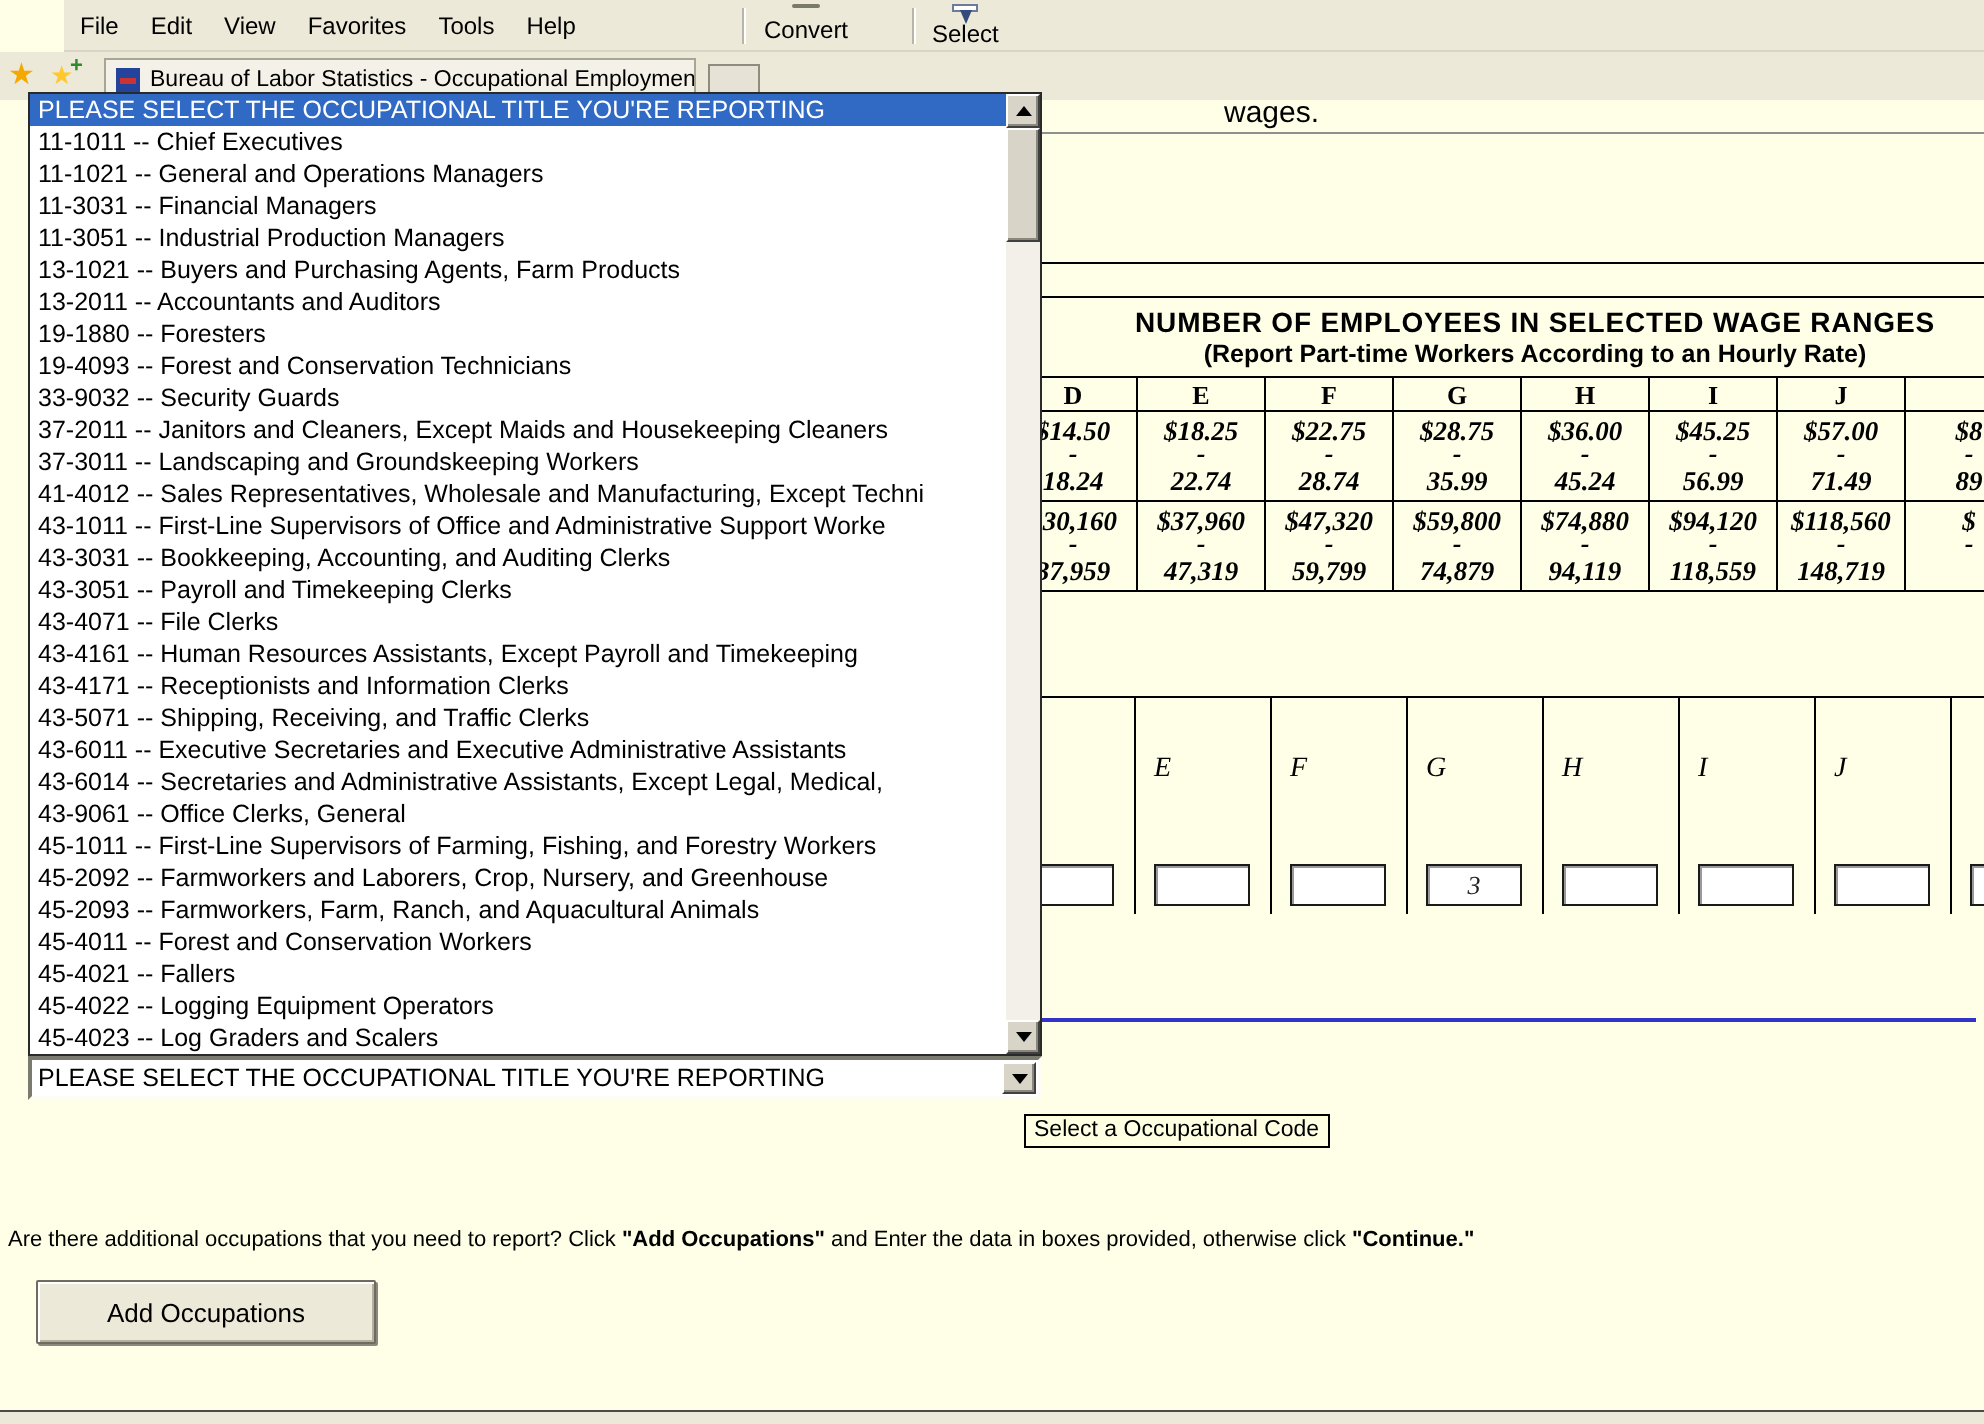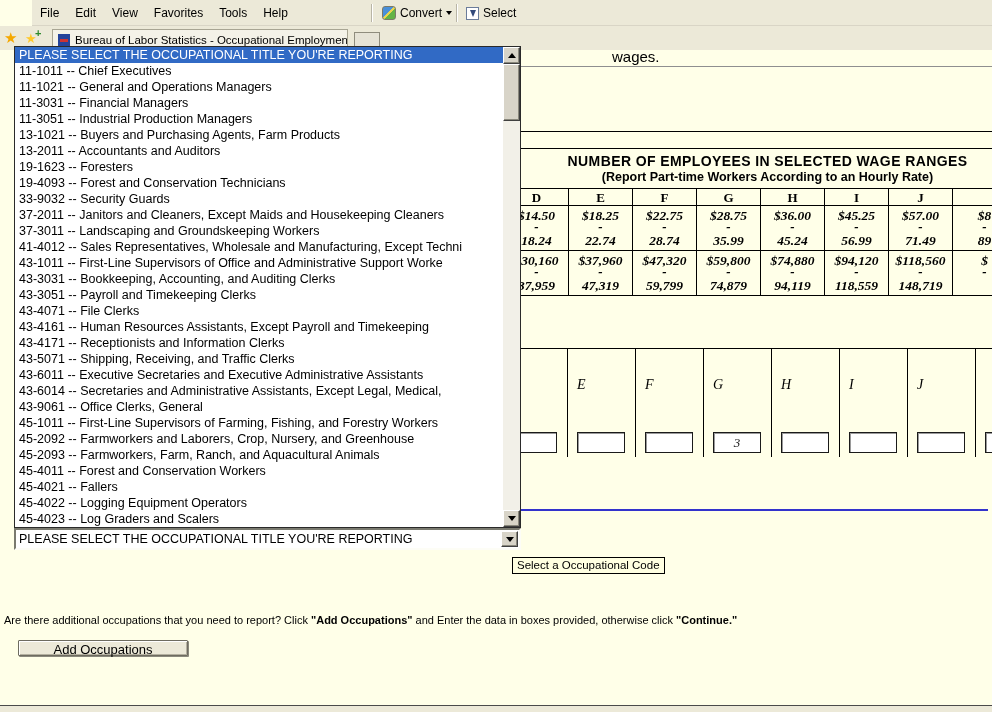--- a/index.html
+++ b/index.html
@@ -9,21 +9,21 @@
     background:#FFFFE8; font-family:"Liberation Sans", sans-serif; color:#000;
   }
   
   #menubar {
     position:absolute; left:0; top:0; width:992px; height:26px;
     background:#ECE9D8; border-bottom:1px solid #d9d5c6; display:flex; align-items:center;margin-left:32px;
   }
   .menu-item { font-size:12px; line-height:24px; padding:0 8px; cursor:default; }
   .tb-sep { position:absolute; top:4px; width:2px; height:18px; border-left:1px solid #b9b5a6; border-right:1px solid #ffffff; }
   #sep1 { left:339px; } #sep2 { left:424px; }
-  .tb-btn { position:absolute; top:2px; height:22px; display:flex; align-items:center; gap:4px; padding:0 4px; font-size:12px; }
+  .tb-btn { position:absolute; top:2px; height:22px; display:flex; align-items:center; gap:4px; padding:0 4px; font-size:12px;flex-direction:column; }
   #convert-btn { left:346px; }
   #select-btn { left:430px; }
   .convert-icon { width:14px; height:14px; border-radius:3px;
     background:linear-gradient(135deg,#4a90d9 0 45%,#e8d44d 45% 55%,#63b346 55% 100%); border:1px solid #7a7a6a; }
   .select-icon { width:13px; height:13px; background:#fff; border:1px solid #6b7c9a; position:relative; }
   .select-icon::after { content:""; position:absolute; left:3px; top:2px; width:0; height:0;
     border:3px solid transparent; border-top:7px solid #334a7a; }
   .tri-down-sm { width:0; height:0; border:3px solid transparent; border-top:4px solid #000; margin-top:3px; }
   
   #tabbar { position:absolute; left:0; top:26px; width:992px; height:24px; background:#ECE9D8; }
@@ -60,21 +60,21 @@
   #entry-table { position:absolute; left:500px; top:348px; display:flex; border-top:1px solid #000; }
   .et-col { width:68px; height:108px; border-right:1px solid #000; position:relative; }
   .et-letter { font-family:"Liberation Serif", serif; font-style:italic; font-size:14px; padding:28px 0 0 9px; }
   .et-input { position:absolute; left:9px; bottom:4px; width:48px; height:21px; background:#fff;
     border:1px solid #1a1a1a; box-shadow:inset 1px 1px 0 #9a9a9a; text-align:center;
     font-family:"Liberation Serif", serif; font-style:italic; font-size:13px; color:#222; padding:0 2px; }
   #blue-rule { position:absolute; left:521px; right:4px; top:509px; height:2px; background:#3333CC; }
   
   #footer-q { position:absolute; left:4px; top:614px; width:984px; font-size:11px; }
   #footer-q b { font-weight:bold; }
-  #add-btn { position:absolute; left:18px; top:640px; width:170px; height:16px;
+  #add-btn { position:absolute; left:18px; top:640px; width:170px; height:32px;
     background:#ECE9D8; border:1px solid #6e6c60; border-radius:1px;
     box-shadow:inset 1px 1px 0 #ffffff, inset -1px -1px 0 #b4b0a0, 1px 1px 0 #8a887c;
     font-family:"Liberation Sans", sans-serif; font-size:13px; color:#000; }
   #bottom-strip { position:absolute; left:0; right:0; bottom:0; height:7px; background:#ECE9D8; border-top:1px solid #4a4a4a; }
   
   #listbox { position:absolute; left:14px; top:46px; width:507px; height:482px;
     background:#fff; border:1px solid #2a2a2a; z-index:5; }
   #listbox-items { position:absolute; left:0; top:0; right:17px; bottom:0; overflow:hidden; }
   .lb-item { height:16px; line-height:16px; font-size:12.5px; padding-left:4px;
     white-space:nowrap; overflow:hidden; cursor:default; }
@@ -320,21 +320,21 @@
         <div class="lb-item">11-1021 -- General and Operations Managers</div>
 
         <div class="lb-item">11-3031 -- Financial Managers</div>
 
         <div class="lb-item">11-3051 -- Industrial Production Managers</div>
 
         <div class="lb-item">13-1021 -- Buyers and Purchasing Agents, Farm Products</div>
 
         <div class="lb-item">13-2011 -- Accountants and Auditors</div>
 
-        <div class="lb-item">19-1623 -- Foresters</div>
+        <div class="lb-item">19-1880 -- Foresters</div>
 
         <div class="lb-item">19-4093 -- Forest and Conservation Technicians</div>
 
         <div class="lb-item">33-9032 -- Security Guards</div>
 
         <div class="lb-item">37-2011 -- Janitors and Cleaners, Except Maids and Housekeeping Cleaners</div>
 
         <div class="lb-item">37-3011 -- Landscaping and Groundskeeping Workers</div>
 
         <div class="lb-item">41-4012 -- Sales Representatives, Wholesale and Manufacturing, Except Techni</div>

